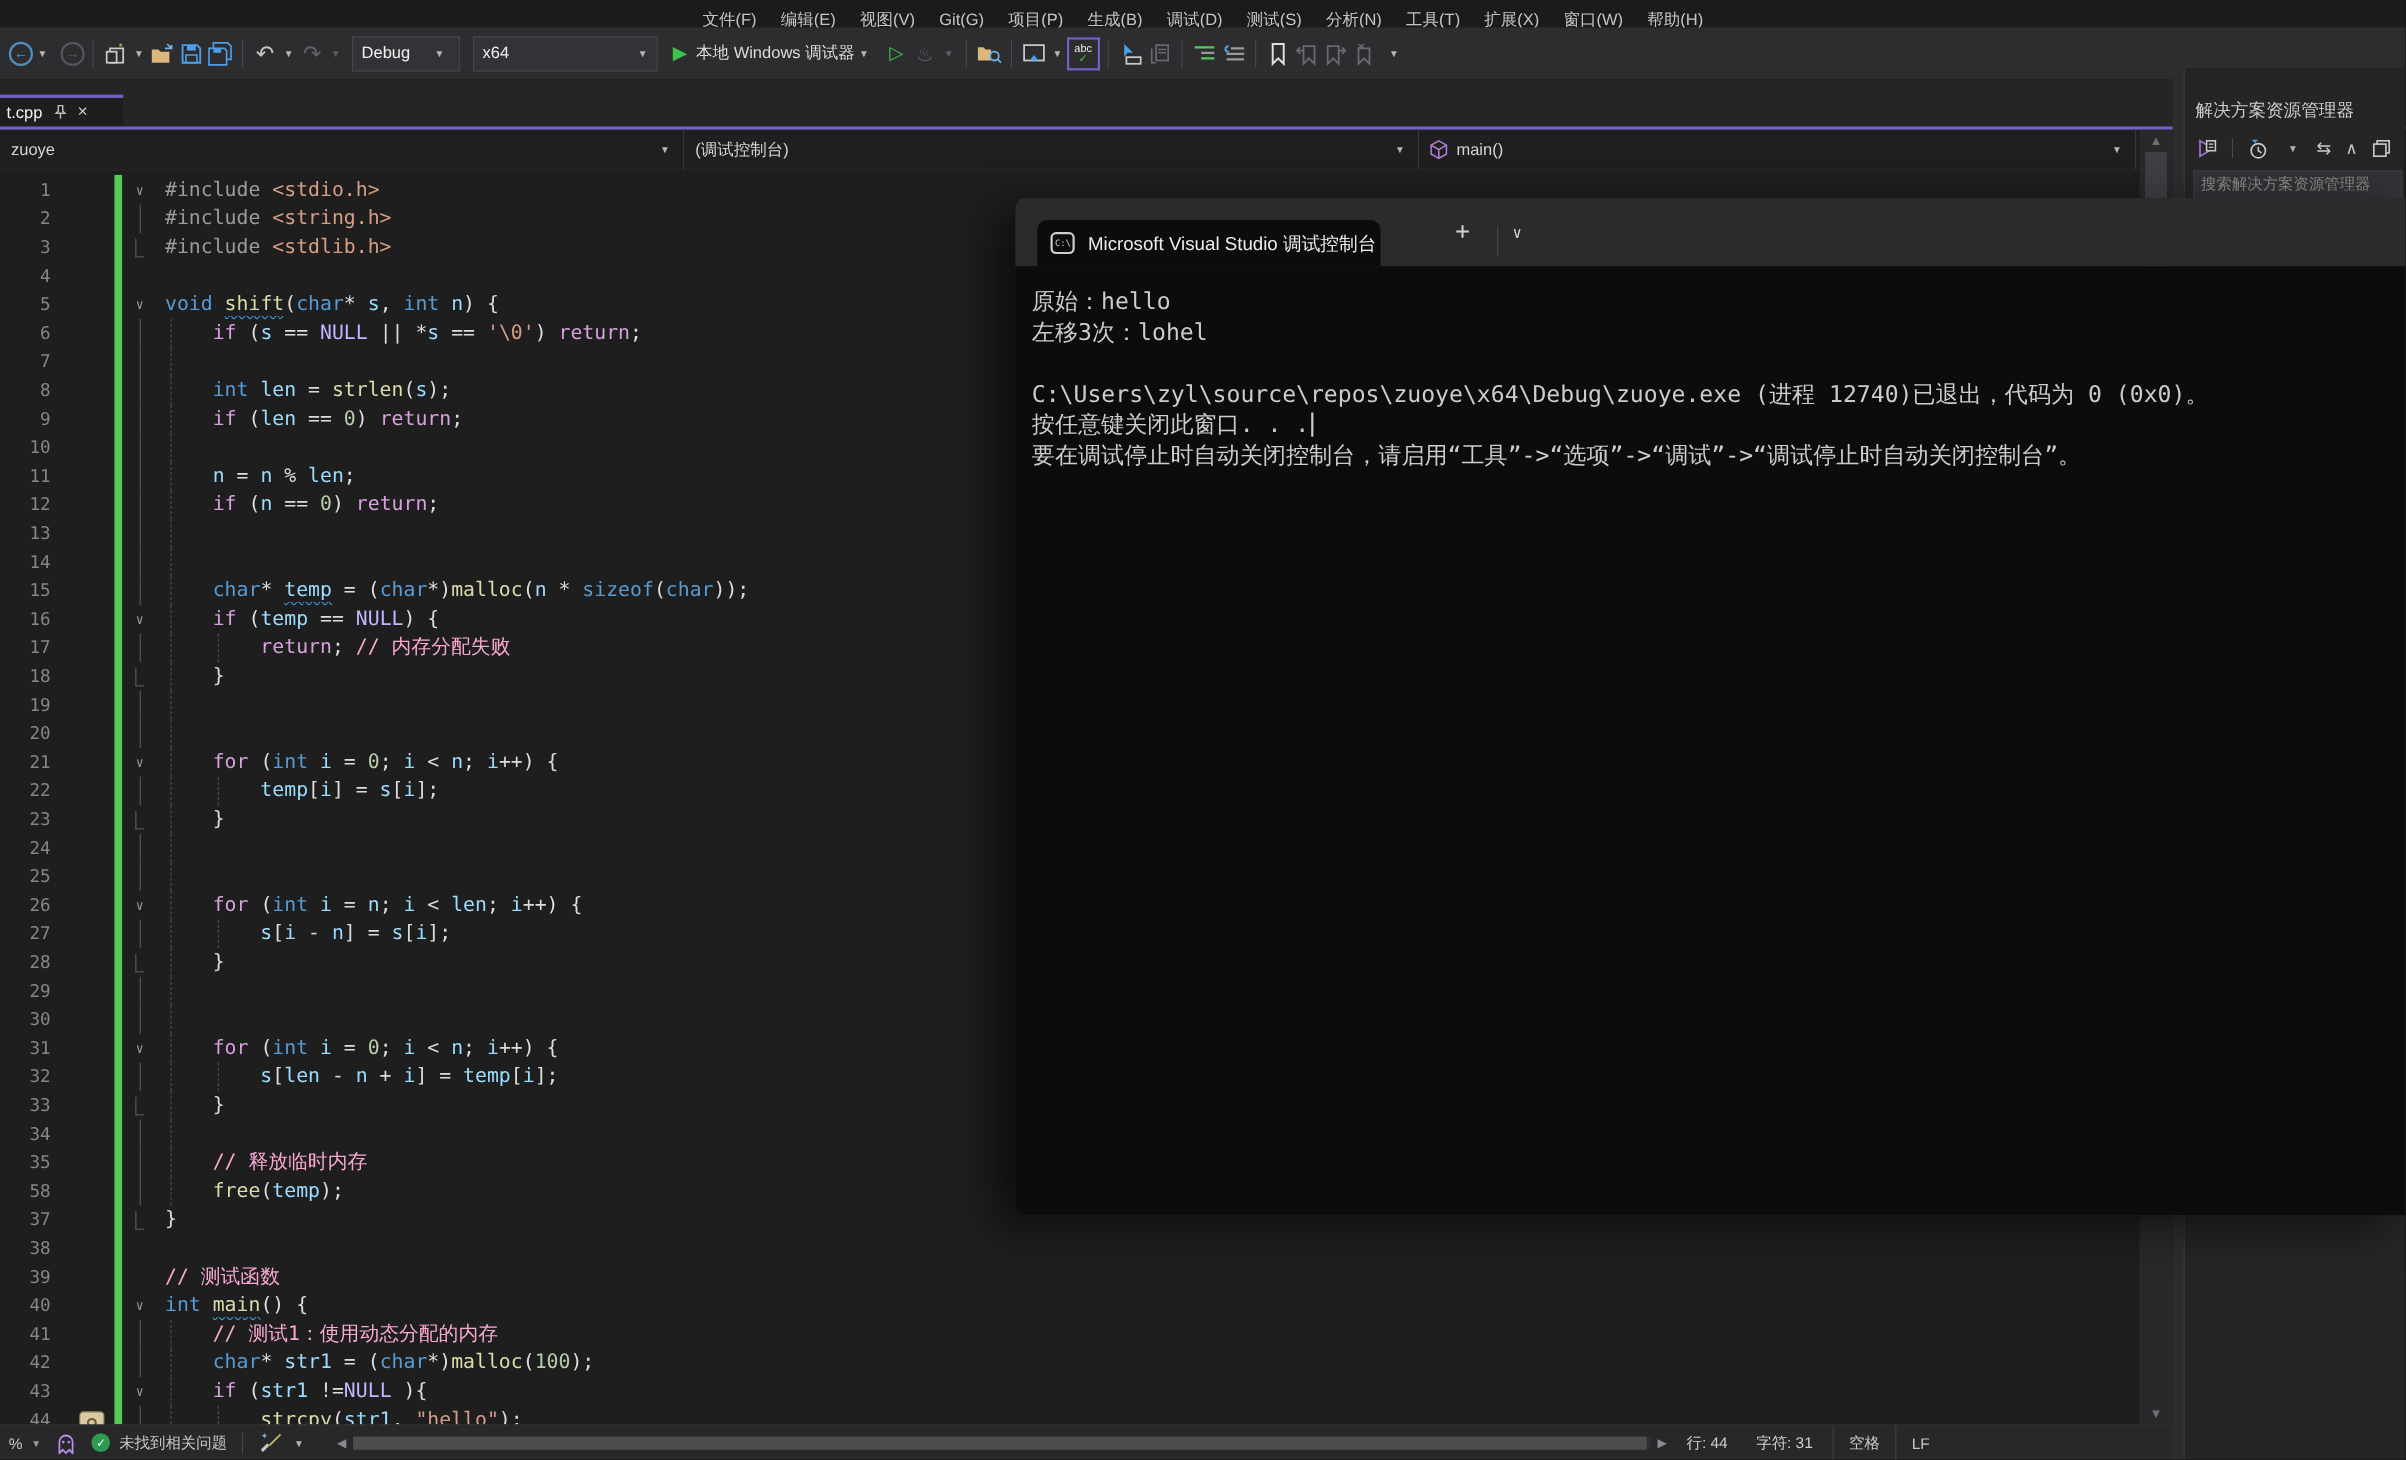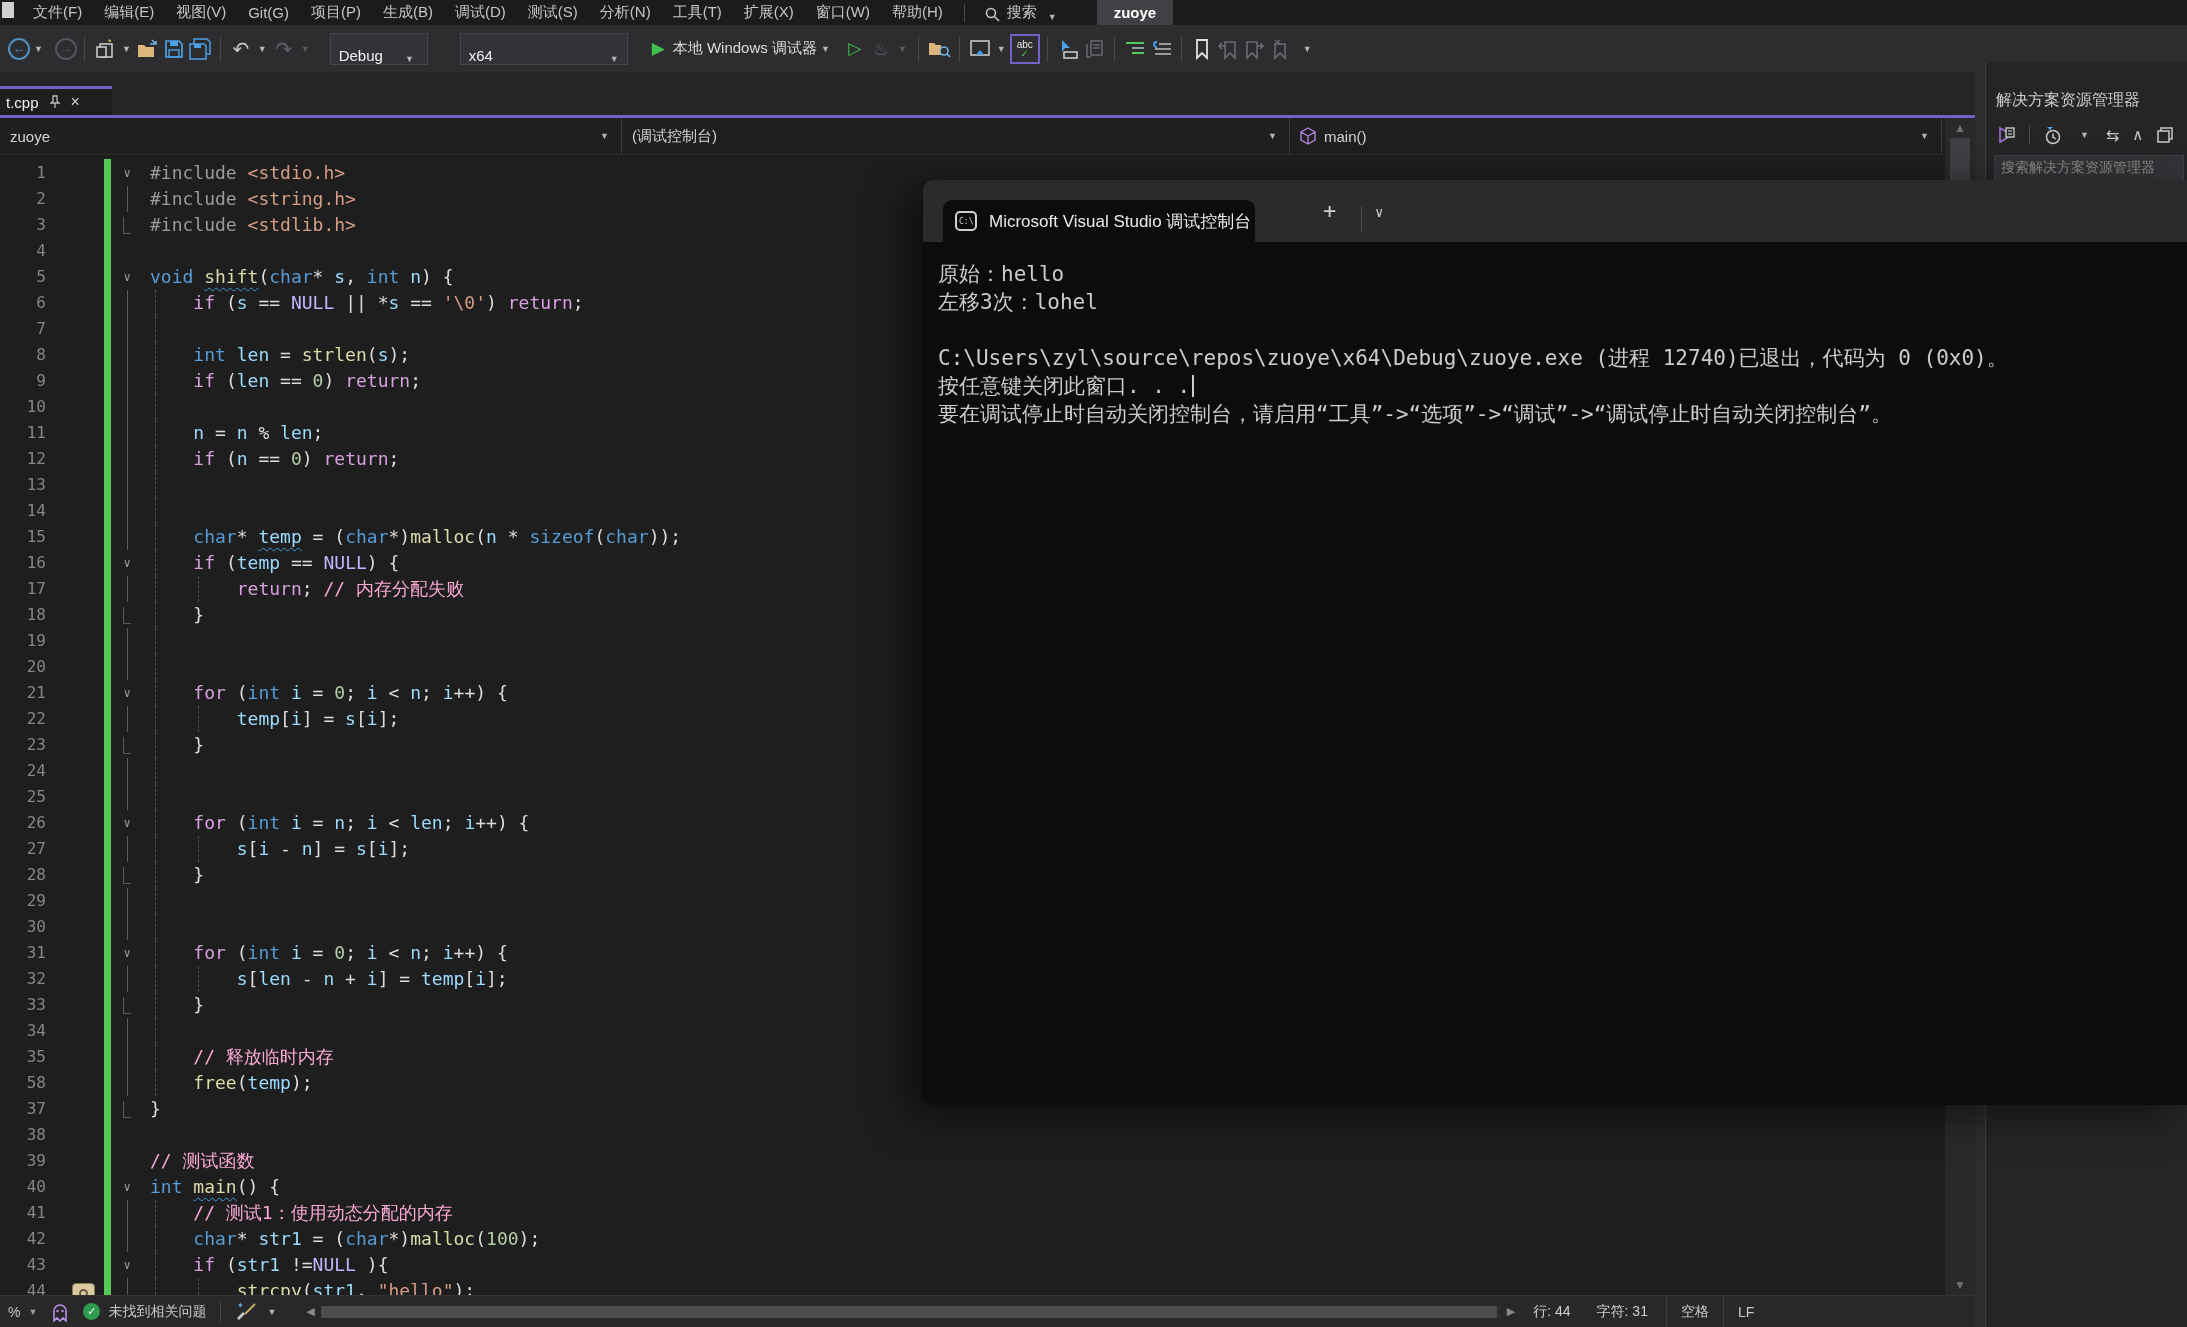--- a/index.html
+++ b/index.html
@@ -3,41 +3,41 @@
 <meta charset="utf-8">
 <style>
   * { margin:0; padding:0; box-sizing:border-box; }
   html,body { background:#111; }
   #screen {
     position:relative; width:2187px; height:1327px; overflow:hidden;
     background:#1e1e1e; font-family:"Liberation Sans", sans-serif; color:#cccccc;
   }
   
   .menubar { position:absolute; left:0; top:0; width:2187px; height:25px;
-    background:#1b1b1c; display:flex; align-items:center; font-size:15px; color:#c5c5c5; }
+    background:#1b1b1c; display:flex; align-items:center; font-size:15px; color:#c5c5c5;flex-direction:column; }
   .menubar .app-frag { width:12px; height:16px; background:#d0d0d0; margin:0 8px 6px 2px; }
   .menu-item { padding:0 11px; height:25px; display:flex; align-items:center; cursor:default; }
   .menu-sep { width:1px; height:18px; background:#4a4a4a; margin:0 10px; }
   .menu-search { display:flex; align-items:flex-end; gap:7px; padding:0 10px; }
   .menu-search svg { display:block; }
   .title-btn { background:#414145; color:#ffffff; font-weight:bold; padding:0 17px; height:25px;
     display:flex; align-items:center; margin-left:26px; }
   
   .toolbar { position:absolute; left:0; top:25px; width:2187px; height:47px; background:#2d2d30;
     display:flex; align-items:center; font-size:15px; }
   .tb { display:flex; align-items:center; justify-content:center; height:34px; min-width:26px; color:#c8c8c8; }
   .tb.dim { color:#62626a; }
   .tb-sep { width:1px; height:26px; background:#47474d; margin:0 7px; }
   .tb-dd { font-size:9px; color:#b5b5b5; margin:0 4px; }
   .tb-dd.dim { color:#5c5c62; }
   .circle-btn { width:22px; height:22px; border-radius:50%; border:2px solid #4f8fc2; color:#4f8fc2;
     display:flex; align-items:center; justify-content:center; font-size:13px; margin-left:8px; }
   .circle-btn.dim { border-color:#54545a; color:#54545a; }
-  .combo { height:32px; background:#333337; border:1px solid #46464c; display:flex; align-items:flex-end;
-    padding:0 8px; margin:0 16px; color:#f1f1f1; }
+  .combo { height:32px; background:#333337; border:1px solid #46464c; display:flex; align-items:center;
+    padding:0 8px; margin:0 6px; color:#f1f1f1; }
   .combo .arrow { font-size:9px; color:#b5b5b5; margin-left:22px; }
   .combo.wide .arrow { margin-left:auto; }
   .run-group { display:flex; align-items:center; color:#dcdcdc; margin:0 8px; }
   .play { color:#3fc24d; font-size:17px; margin-right:8px; }
   .play-outline { color:#3fc24d; font-size:17px; }
   .abc-box { width:30px; height:30px; border:2px solid #7261c9; display:flex; flex-direction:column;
     align-items:center; justify-content:center; font-size:10px; color:#e8e8e8; line-height:9px; }
   .abc-box .chk { color:#4fc24d; font-size:10px; }
   .undo-glyph { font-size:20px; }
   

